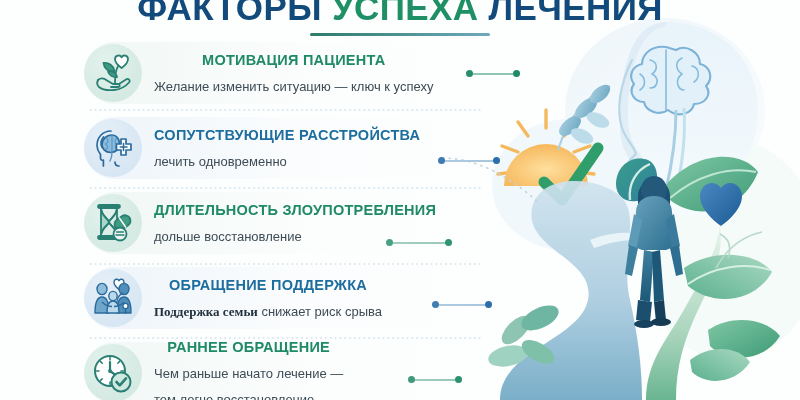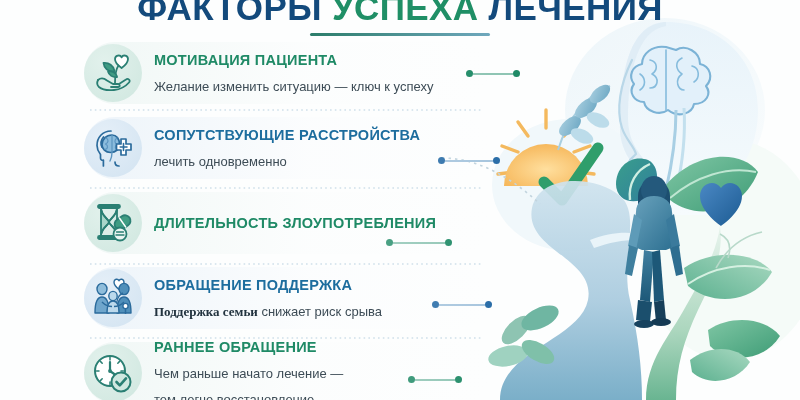--- a/index.html
+++ b/index.html
@@ -102,20 +102,21 @@
     z-index: 2;
     margin-left: 12px;
     min-width: 0;
   }
   .factor-title {
     font-size: 14.5px;
     font-weight: bold;
     letter-spacing: 0.25px;
     line-height: 17px;
     white-space: nowrap;
+    text-align: center;
   }
   .factor-row.green .factor-title { color: #1f8a66; }
   .factor-row.blue  .factor-title { color: #1d6d9e; }
   .factor-desc {
     font-size: 13px;
     color: #3d4c56;
     line-height: 16px;
     margin-top: 10px;
     white-space: nowrap;
   }
@@ -417,20 +418,21 @@
               <rect x="25" y="17" width="17" height="11" rx="5.5" fill="#3f9c83"></rect>
               <path d="M33.5 17 L33.5 28" stroke="#ffffff" stroke-width="1.4"></path>
             </g>
             <circle cx="30" cy="34" r="6.5" fill="#eaf5f2"></circle>
             <path d="M26.5 32 L33.5 32 M26 35 L34 35" stroke="#2a7f73" stroke-width="1.3"></path>
           </g>
         </svg>
       </div>
       <div class="text-col">
         <div class="factor-title">ДЛИТЕЛЬНОСТЬ ЗЛОУПОТРЕБЛЕНИЯ</div>
+        <div class="factor-desc b">дольше восстановление</div>
       </div>
     </div>
 
     <div class="factor-row blue">
       <div class="row-bg"></div>
       <div class="icon-badge blue">
         <svg width="46" height="46" viewBox="0 0 46 46">
           <g fill="#6fa6cc" stroke="#2b6b9c" stroke-width="1.4" stroke-linejoin="round">
             <path d="M24 7 C24 4.2 27.8 3 29 5.8 C30.2 3 34 4.2 34 7 C34 10.6 29 14.4 29 14.4 C29 14.4 24 10.6 24 7 Z" fill="#ffffff"></path>
             <ellipse cx="12" cy="14" rx="5" ry="5.6" fill="#8fbddb"></ellipse>

